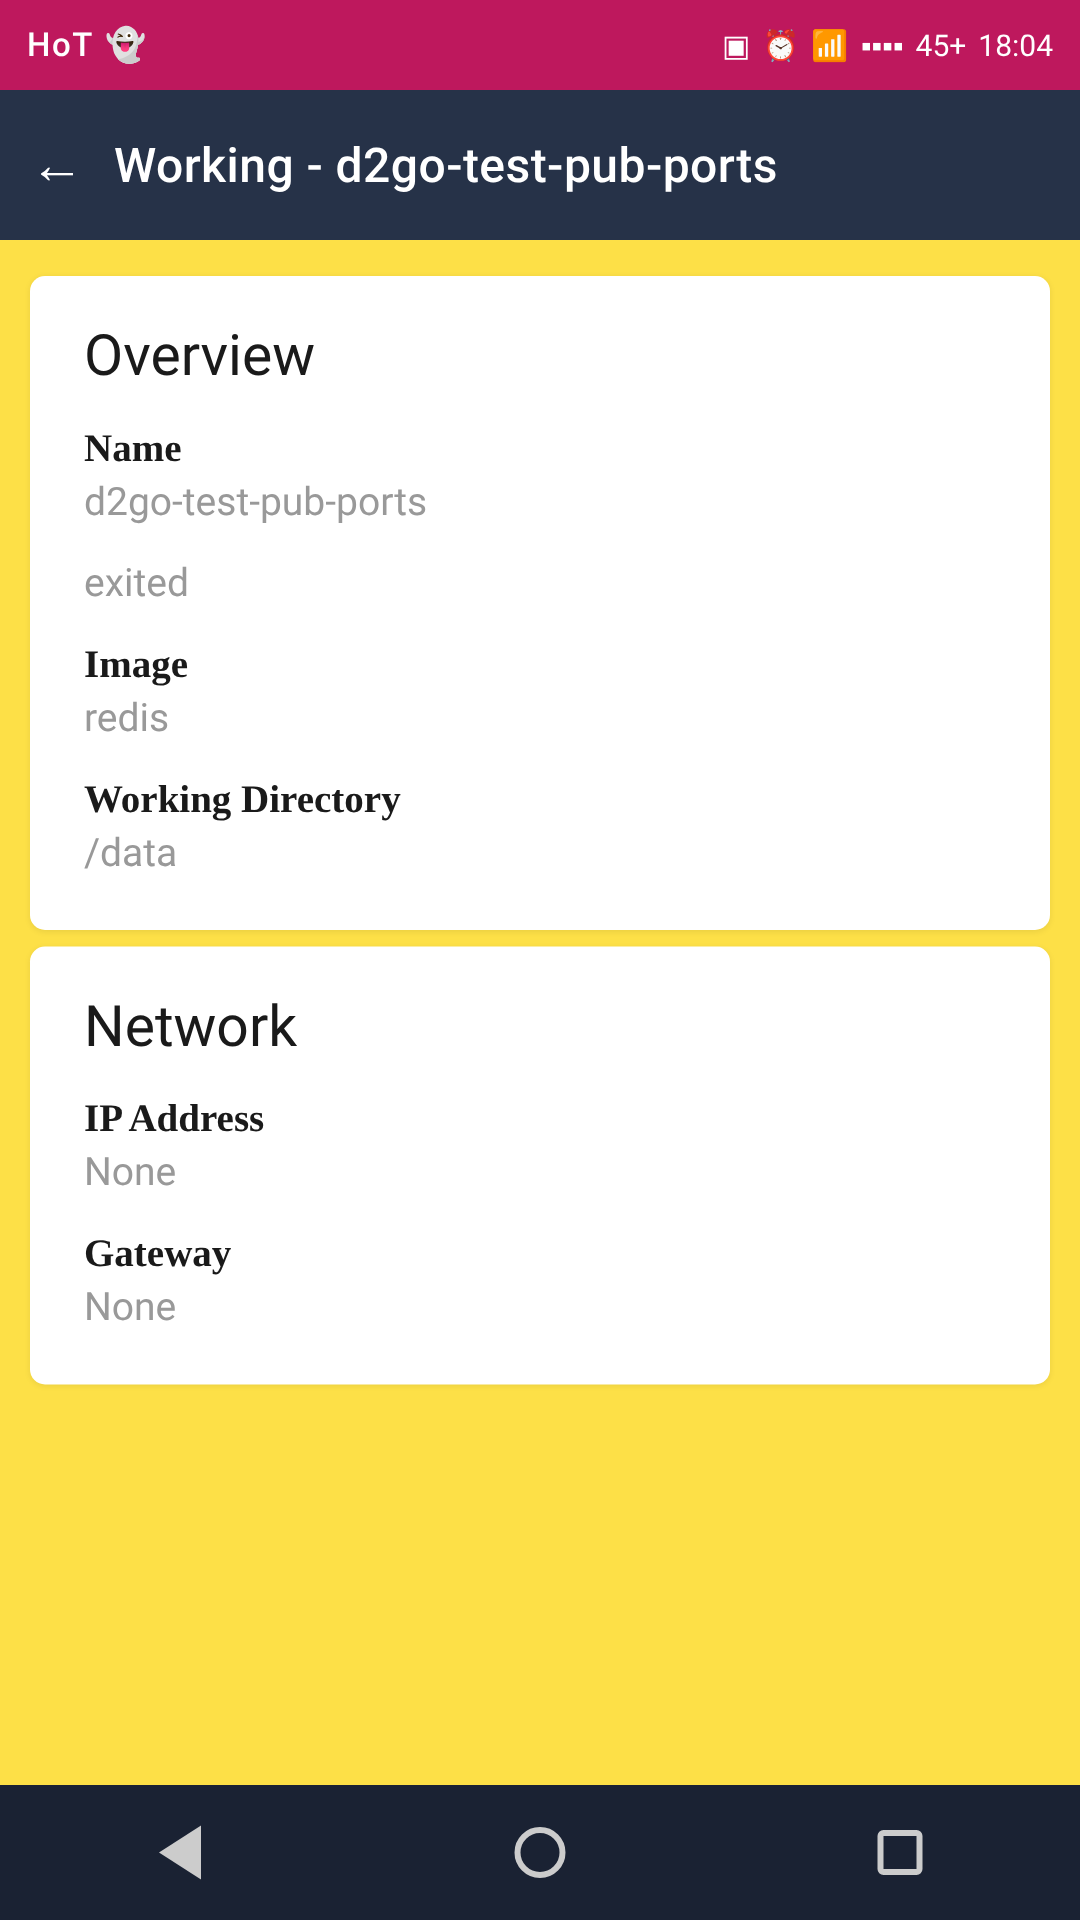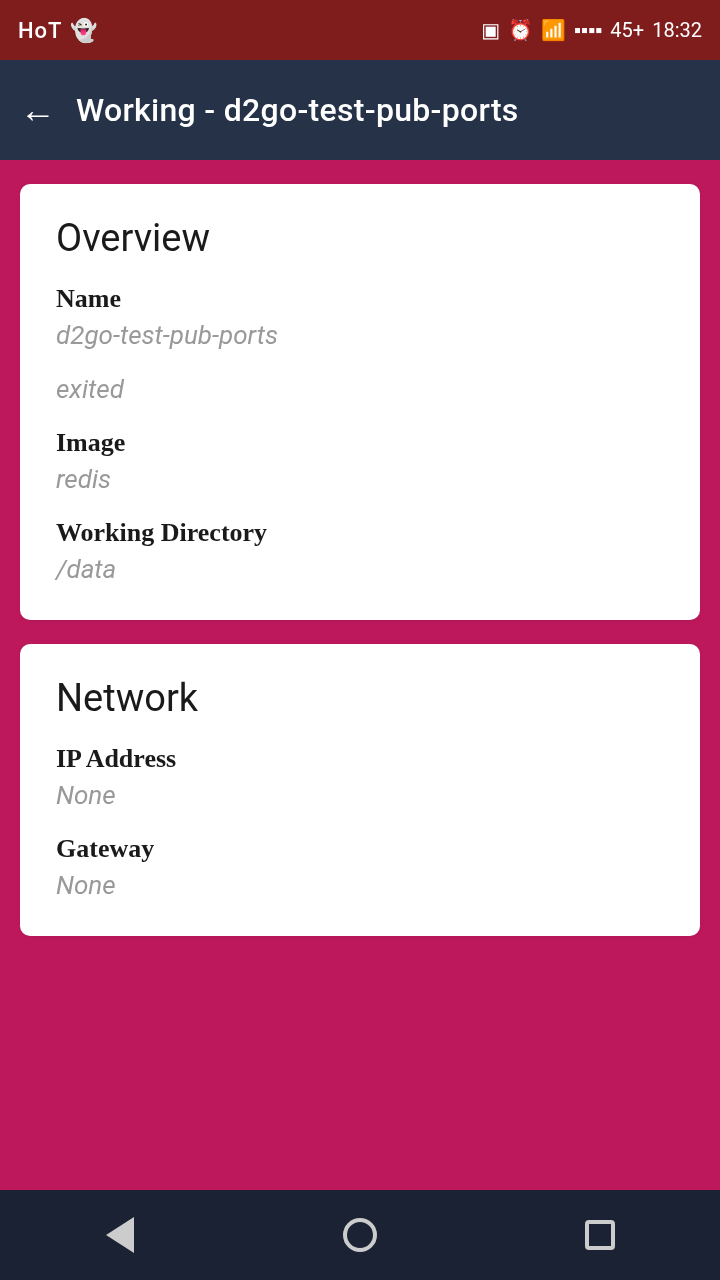--- a/index.html
+++ b/index.html
@@ -10,21 +10,21 @@
       min-height: 1280px;
       background-color: #f0f0f0;
       font-family: 'Roboto', Arial, sans-serif;
       color: #222;
     }
 
     
     .status-bar {
       width: 720px;
       height: 60px;
-      background-color: #7f1d1d;
+      background-color: #be185d;
       display: flex;
       align-items: center;
       justify-content: space-between;
       padding: 0 18px;
     }
     .status-bar-left {
       color: #fff;
       font-size: 22px;
       font-weight: 500;
       letter-spacing: 1px;
@@ -62,22 +62,22 @@
       font-weight: 500;
       letter-spacing: 0.3px;
     }
 
     
     .content {
       width: 720px;
       padding: 24px 20px;
       display: flex;
       flex-direction: column;
-      gap: 24px;
-      background-color: #be185d;
+      gap: 11px;
+      background-color: #fde047;
       min-height: calc(1280px - 60px - 100px - 90px);
     }
 
     
     .card {
       background: #fff;
       border-radius: 10px;
       padding: 32px 36px 36px 36px;
       box-shadow: 0 1px 4px rgba(0,0,0,0.08);
     }
@@ -101,21 +101,20 @@
       font-weight: 600;
       color: #1a1a1a;
       margin-bottom: 6px;
       font-family: Liberation Serif, serif;
     }
 
     .detail-value {
       font-size: 26px;
       font-weight: 400;
       color: #999;
-      font-style: italic;
     }
 
     
     .bottom-nav {
       width: 720px;
       height: 90px;
       background-color: #1a2233;
       display: flex;
       align-items: center;
       justify-content: space-around;
@@ -167,21 +166,21 @@
     <span>👻</span>
   </div>
   <div class="status-bar-right">
     <span>▣</span>
     <span>⏰</span>
     <span>📶</span>
     <span>▪▪▪▪</span>
     <span>
       <span>45</span>+
     </span>
-    <span>18:32</span>
+    <span>18:04</span>
   </div>
 </div>
 
 <div class="app-bar">
   <div class="app-bar-back">
     <span>←</span>
   </div>
   <div class="app-bar-title">Working - d2go-test-pub-ports</div>
 </div>
 

